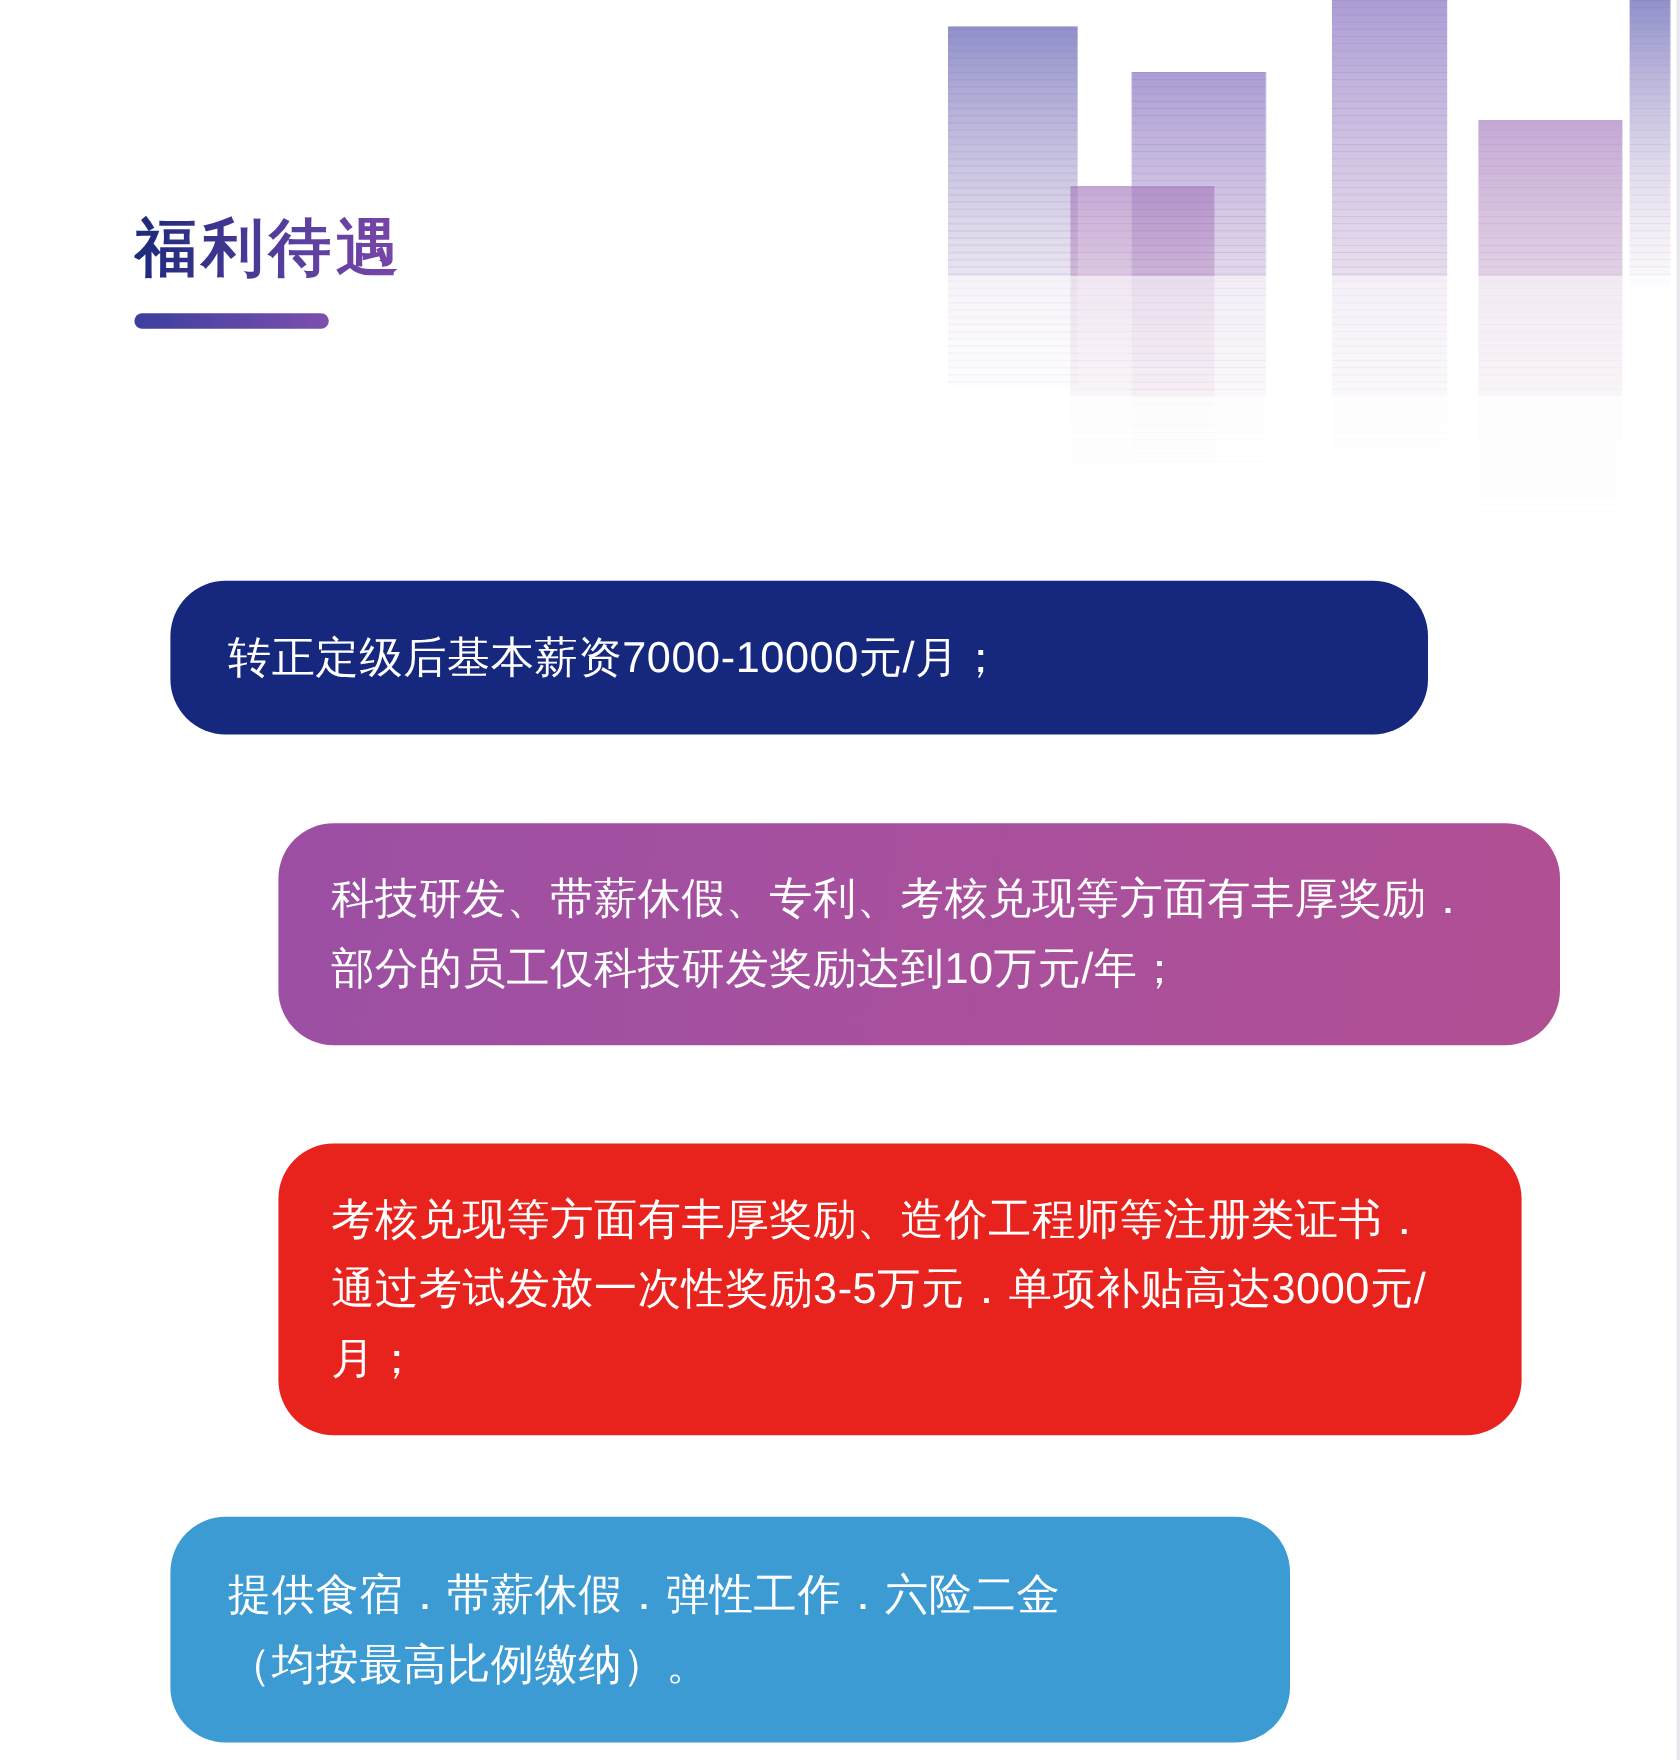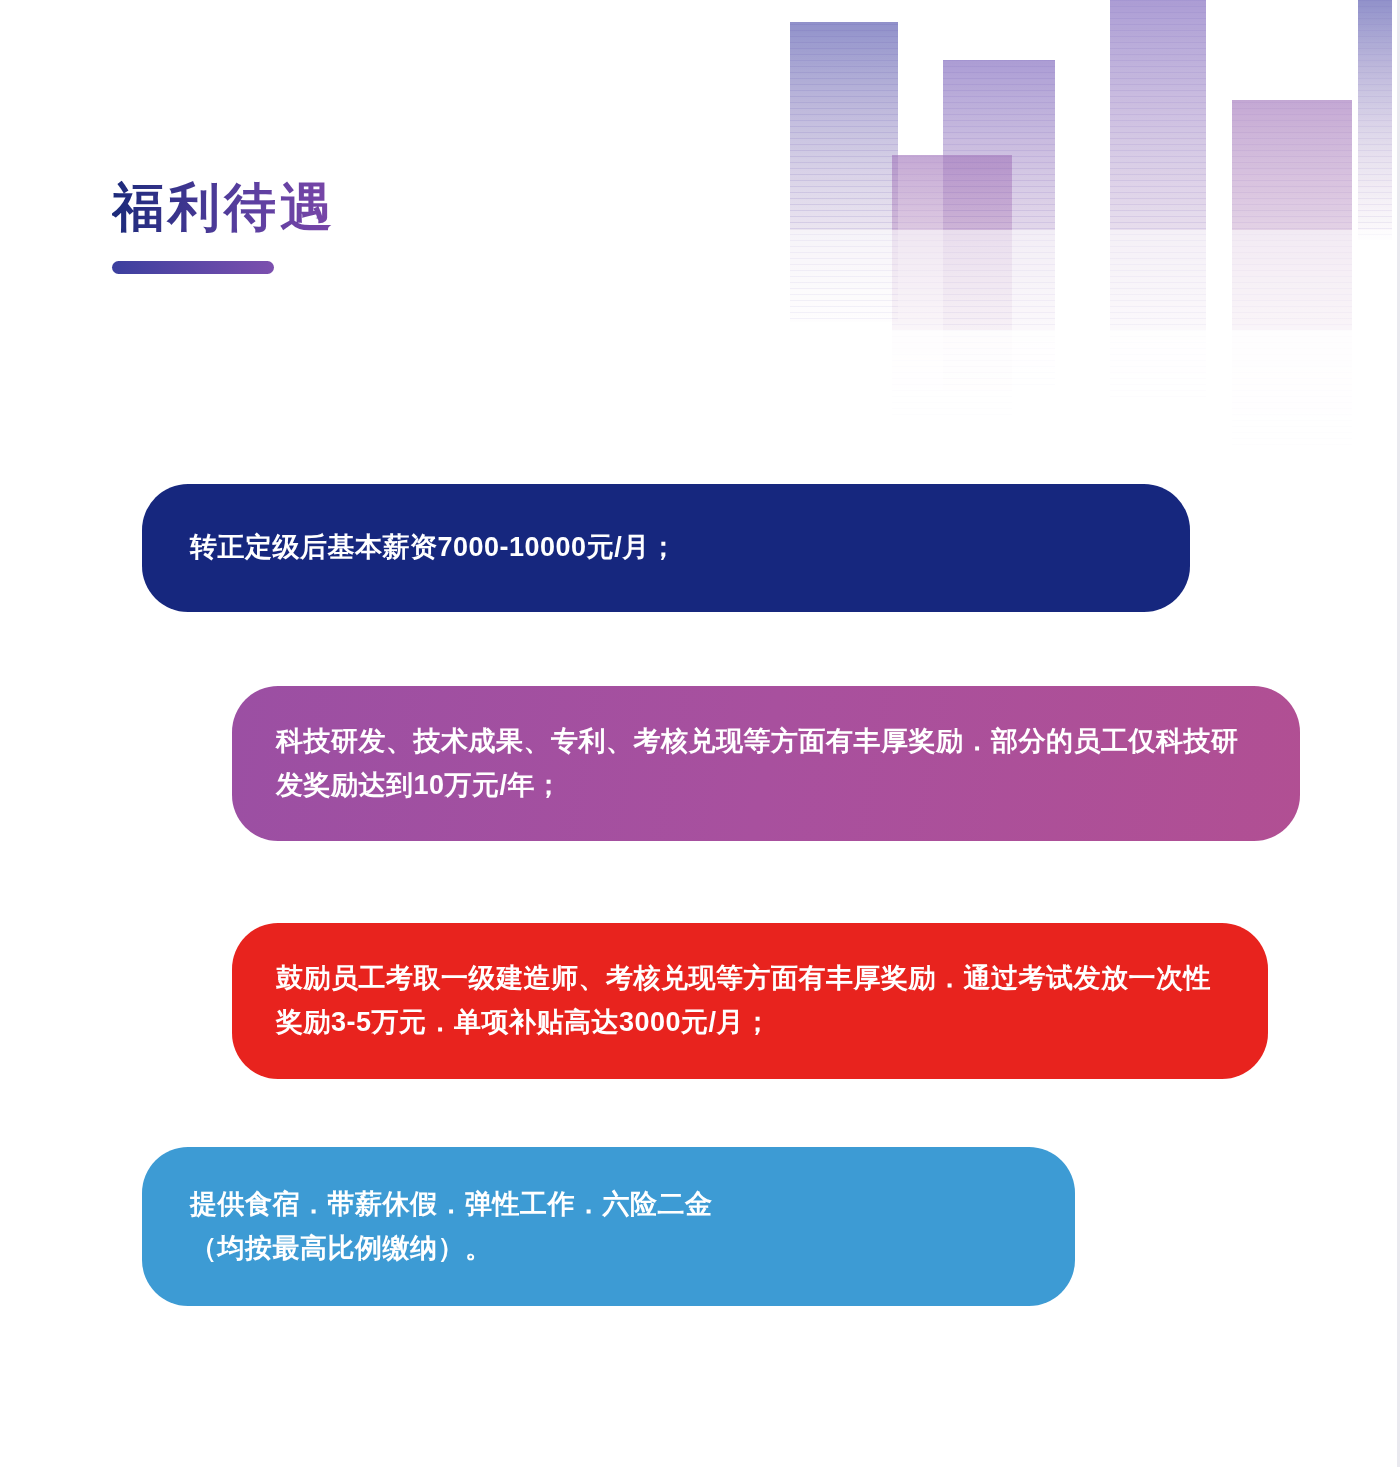--- a/index.html
+++ b/index.html
@@ -61,24 +61,24 @@
   }
   .card {
     position: relative;
     border-radius: 46px;
     box-sizing: border-box;
     color: #ffffff;
     display: flex;
     align-items: center;
   }
   .card-text {
-    font-size: 27px;
+    font-size: 36px;
     line-height: 1.62;
     letter-spacing: 0.5px;
-    font-weight: 700;
+    font-weight: 400;
     white-space: pre-line;
   }
 
   .card-1 {
     margin-left: 142px;
     width: 1048px;
     min-height: 128px;
     padding: 26px 48px;
     background: #16277e;
   }
@@ -185,25 +185,25 @@
   <div class="title-underline"></div>
 </div>
 
 <div class="cards">
 
   <div class="card card-1">
     <div class="card-text">转正定级后基本薪资7000-10000元/月；</div>
   </div>
 
   <div class="card card-2">
-    <div class="card-text">科技研发、技术成果、专利、考核兑现等方面有丰厚奖励．部分的员工仅科技研发奖励达到10万元/年；</div>
+    <div class="card-text">科技研发、带薪休假、专利、考核兑现等方面有丰厚奖励．部分的员工仅科技研发奖励达到10万元/年；</div>
   </div>
 
   <div class="card card-3">
-    <div class="card-text">鼓励员工考取一级建造师、考核兑现等方面有丰厚奖励．通过考试发放一次性奖励3-5万元．单项补贴高达3000元/月；</div>
+    <div class="card-text">考核兑现等方面有丰厚奖励、造价工程师等注册类证书．通过考试发放一次性奖励3-5万元．单项补贴高达3000元/月；</div>
   </div>
 
   <div class="card card-4">
     <div class="card-text">提供食宿．带薪休假．弹性工作．六险二金
 （均按最高比例缴纳）。</div>
   </div>
 
 </div>
 
 <div class="edge-right"></div>

